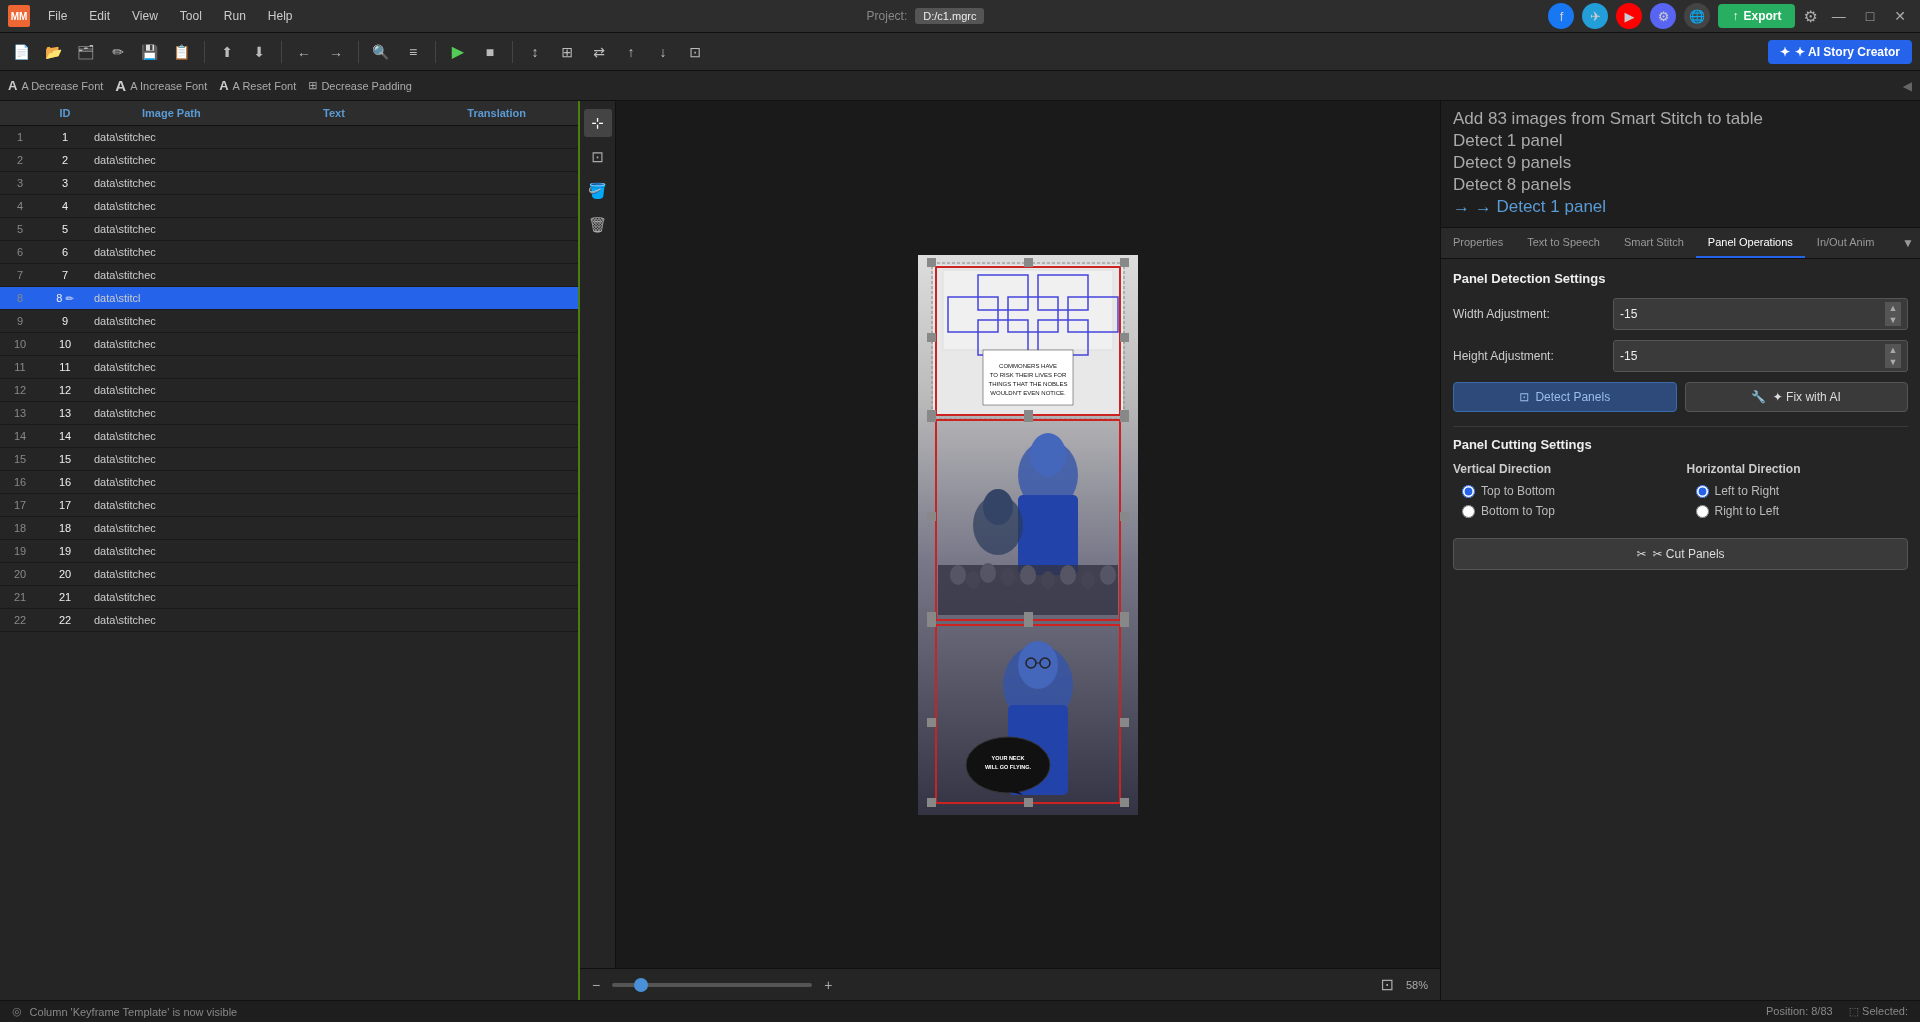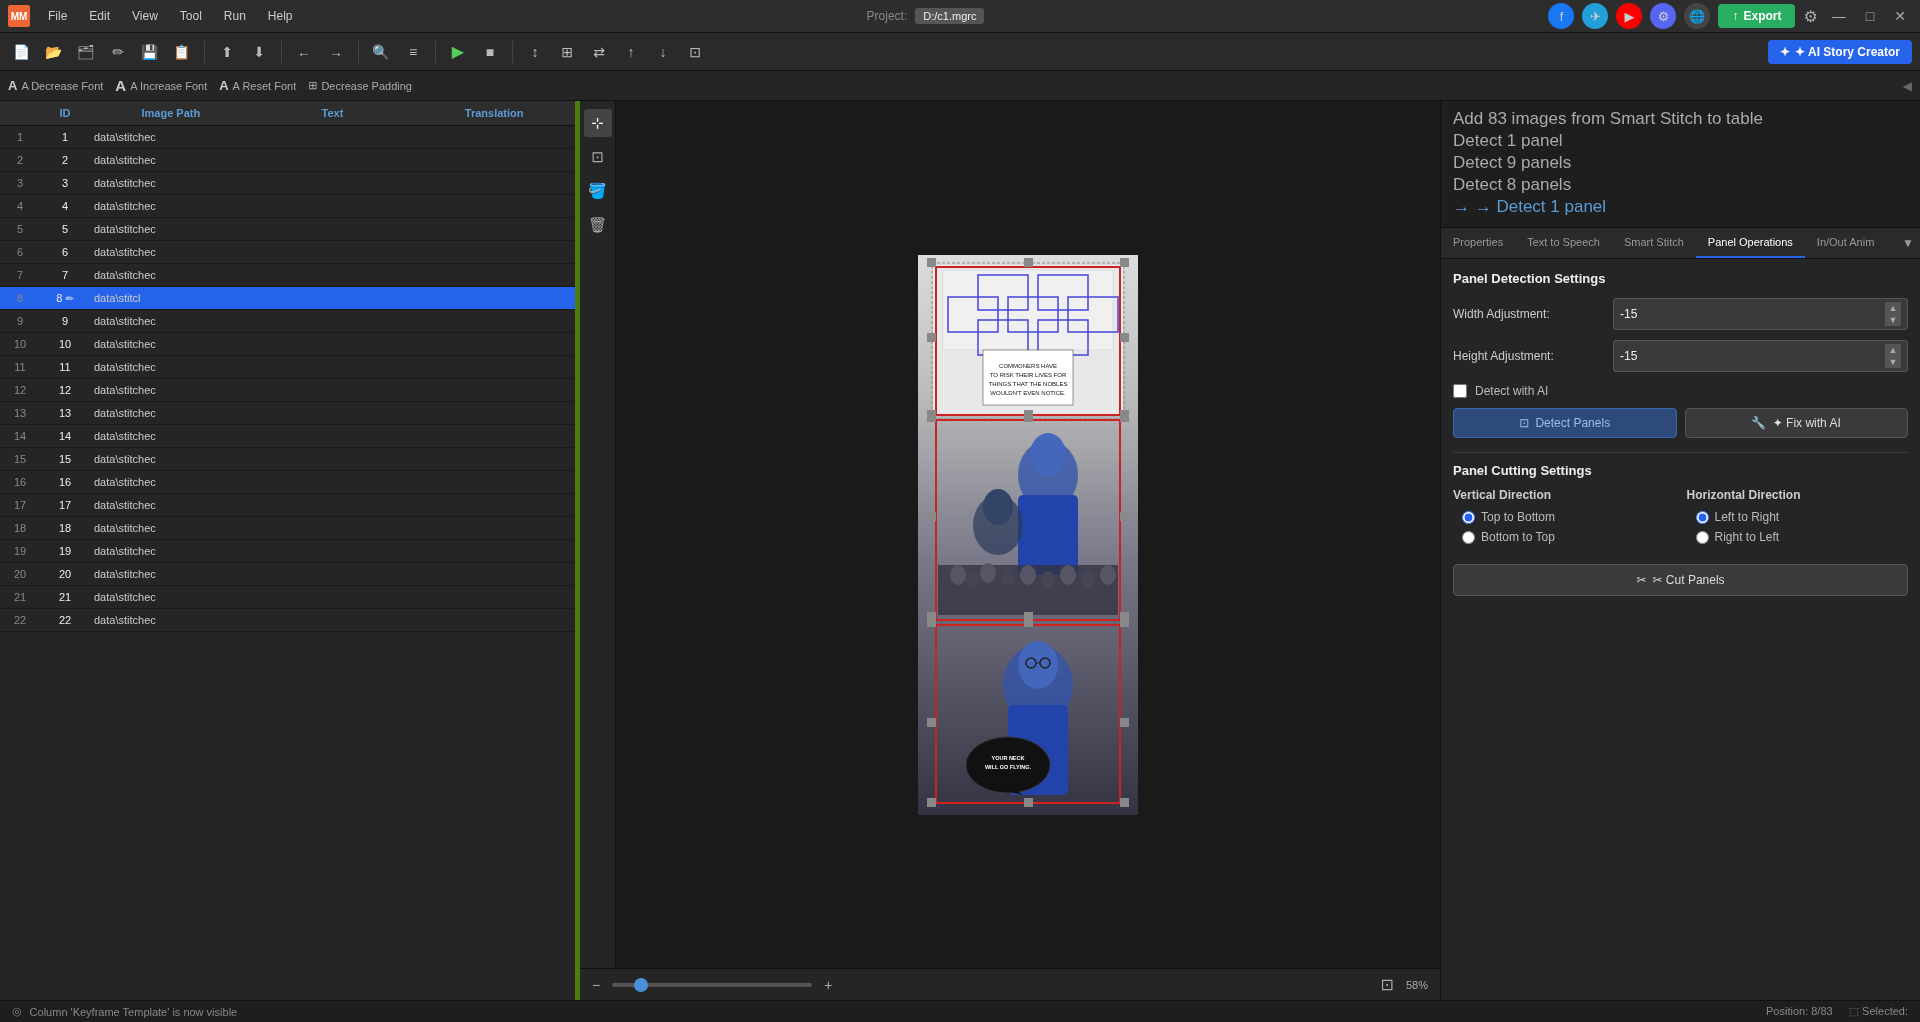--- a/index.html
+++ b/index.html
@@ -31,21 +31,21 @@
     .ai-story-btn { background: #2563eb; color: white; border: none; border-radius: 4px; padding: 5px 12px; cursor: pointer; font-size: 12px; font-weight: bold; margin-left: auto; display: flex; align-items: center; gap: 5px; }
 
     
     .sub-toolbar { background: #252525; height: 30px; display: flex; align-items: center; padding: 0 8px; gap: 12px; border-bottom: 1px solid #111; flex-shrink: 0; }
     .sub-tool-item { display: flex; align-items: center; gap: 4px; color: #aaa; cursor: pointer; font-size: 11px; }
 
     
     .main-content { display: flex; flex: 1; overflow: hidden; }
 
     
-    .left-panel { width: 580px; display: flex; flex-direction: column; background: #252525; border-right: 5px solid #4d7c0f; flex-shrink: 0; }
+    .left-panel { width: 580px; display: flex; flex-direction: column; background: #252525; border-right: 2px solid #4d7c0f; flex-shrink: 0; }
     .table-header { display: grid; grid-template-columns: 40px 50px 1fr 1fr 1fr; background: #2d2d2d; border-bottom: 1px solid #111; }
     .th { padding: 6px 4px; text-align: center; font-size: 11px; font-weight: bold; }
     .th.id { color: #5b9bd5; }
     .th.path { color: #5b9bd5; }
     .th.text { color: #5b9bd5; }
     .th.trans { color: #5b9bd5; }
     .table-body { flex: 1; overflow-y: auto; }
     .table-row { display: grid; grid-template-columns: 40px 50px 1fr 1fr 1fr; border-bottom: 1px solid #1a1a1a; }
     .table-row.selected { background: #2563eb; }
     .td { padding: 5px 4px; font-size: 11px; overflow: hidden; text-overflow: ellipsis; white-space: nowrap; }
@@ -538,24 +538,20 @@
         <div class="setting-input">
           <input type="text" value="-15" style="background: transparent; border: none; color: rgb(238, 238, 238); font-size: 12px; width: 80px; outline: none;">
           <div class="spin-btns">
             <div class="spin-btn">▲</div>
             <div class="spin-btn">▼</div>
           </div>
         </div>
       </div>
 
 
-      <div class="checkbox-row">
-        <input type="checkbox" id="detectAI" style="">
-        <label class="checkbox-label" for="detectAI">Detect with AI</label>
-      </div>
 
       <div class="action-btns-row">
         <button class="action-btn primary">
           <span>⊡</span>
           <span>Detect Panels</span>
         </button>
         <button class="action-btn">
           <span>🔧</span>
           <span>✦ Fix with AI</span>
         </button>

